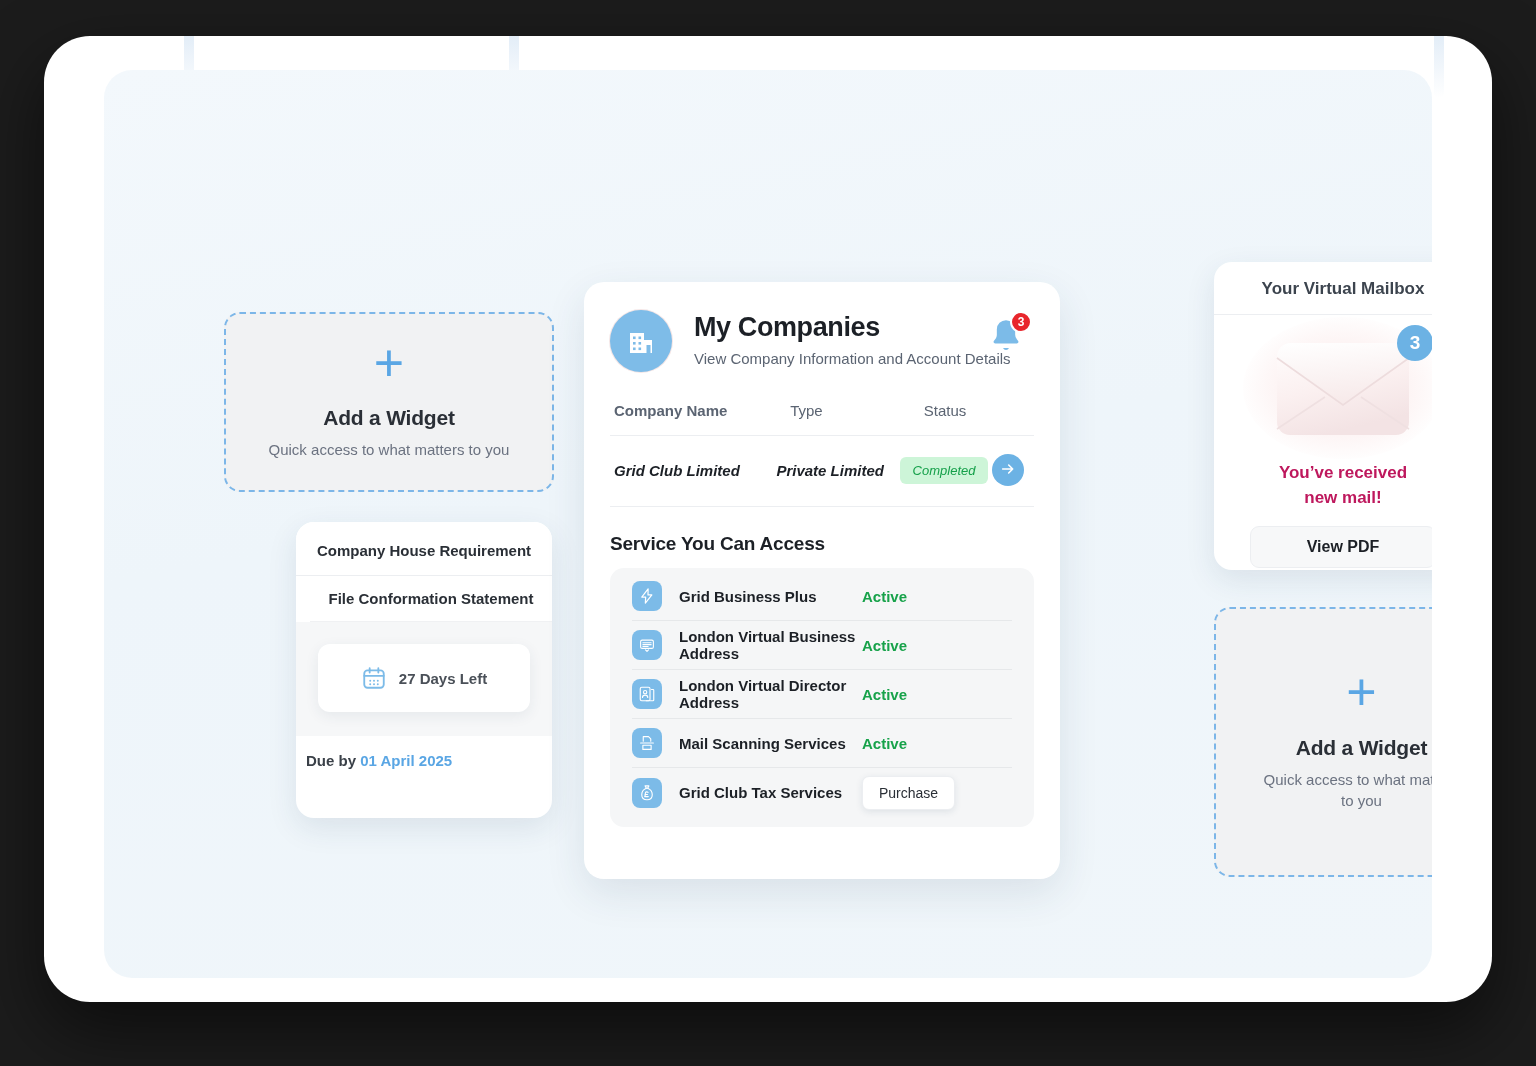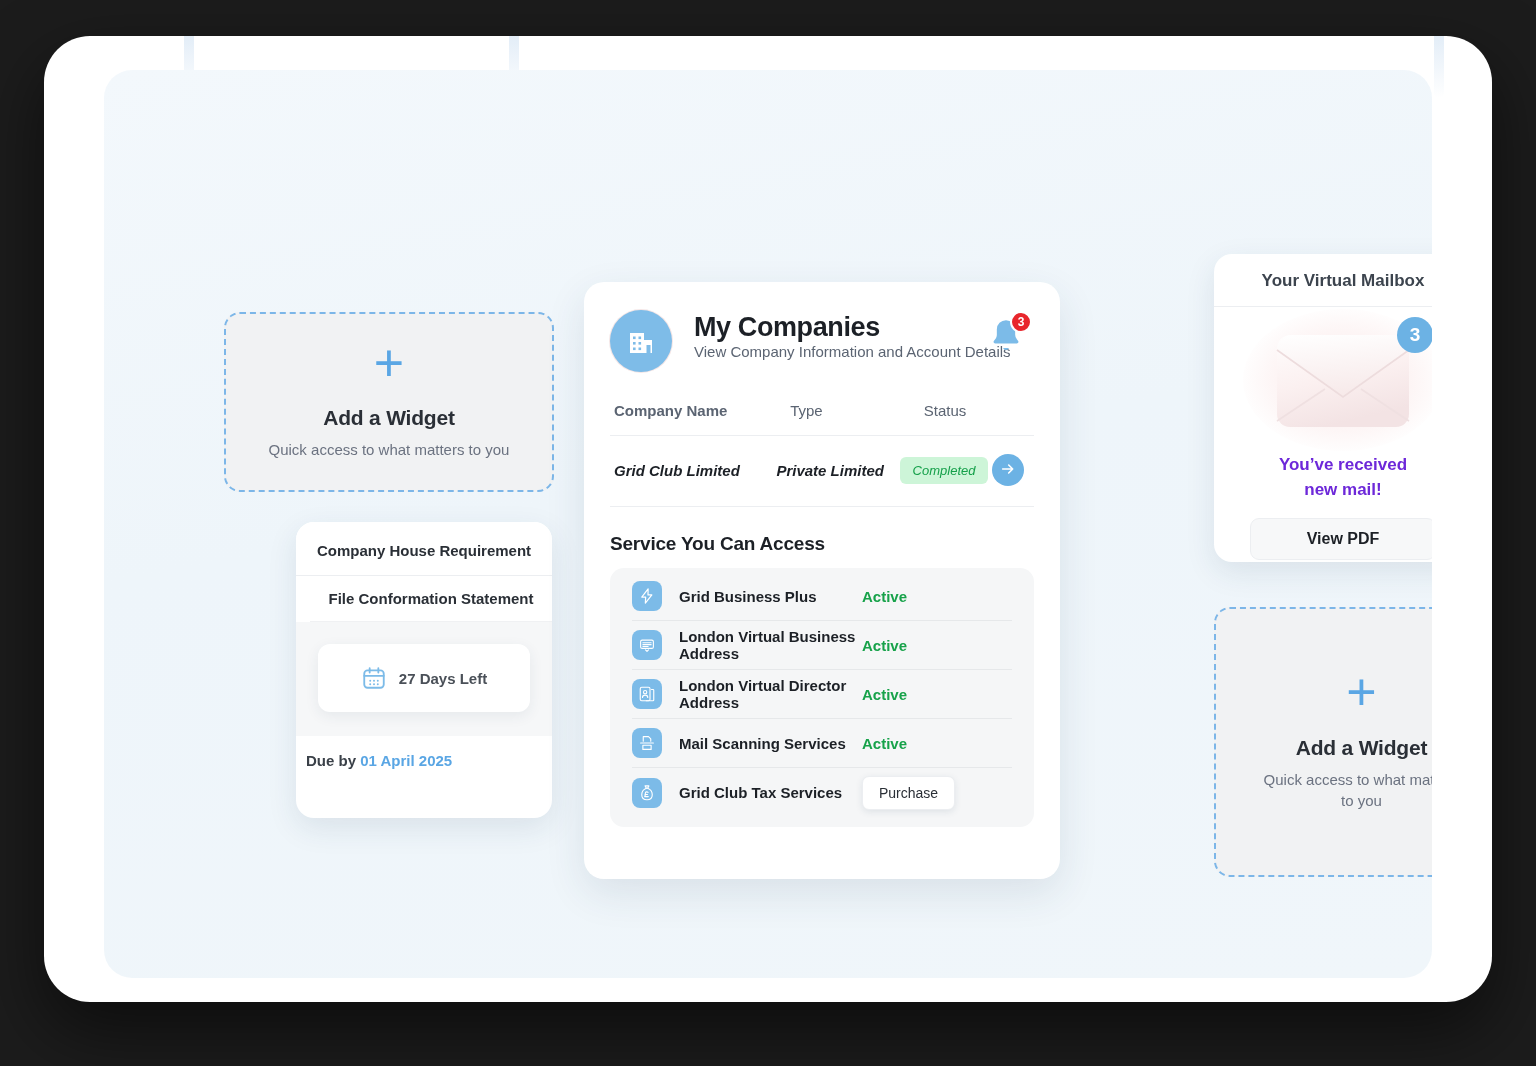--- a/index.html
+++ b/index.html
@@ -179,20 +179,21 @@
     overflow: hidden;
   }
   .mc-titles { margin-left: 22px; padding-top: 4px; }
   .mc-title {
     font-size: 27px;
     font-weight: bold;
     color: #1c2026;
     letter-spacing: -0.4px;
   }
   .mc-subtitle {
+    margin-top: 7px;
     font-size: 15px;
     color: #5b6472;
   }
   .bell-wrap {
     position: absolute;
     right: 6px;
     top: 8px;
     width: 42px; height: 42px;
   }
   .bell-badge {
@@ -307,21 +308,21 @@
     font-size: 14px;
     color: #2a2f36;
     padding: 8px 16px;
     cursor: pointer;
     box-shadow: 0 2px 7px rgba(33,60,92,0.10);
   }
 
   
   #mailbox-card {
     left: 1110px;
-    top: 184px;
+    top: 192px;
     width: 258px;
     height: 308px;
     overflow: hidden;
   }
   .mb-head {
     text-align: center;
     font-size: 17px;
     font-weight: bold;
     color: #3c444e;
     padding: 17px 10px 15px;
@@ -355,21 +356,21 @@
     font-size: 19px;
     font-weight: bold;
     display: flex; align-items: center; justify-content: center;
     z-index: 3;
   }
   .env-svg { position: relative; z-index: 2; display: block; }
   .mb-msg {
     margin-top: 14px;
     font-size: 17px;
     font-weight: bold;
-    color: #6d28d9;
+    color: #be185d;
     line-height: 1.45;
   }
   .view-pdf-btn {
     margin: 16px auto 0;
     display: block;
     width: 186px;
     background: #f7f8f9;
     border: 1px solid #eceef1;
     border-radius: 9px;
     font-family: "Liberation Sans", sans-serif;

